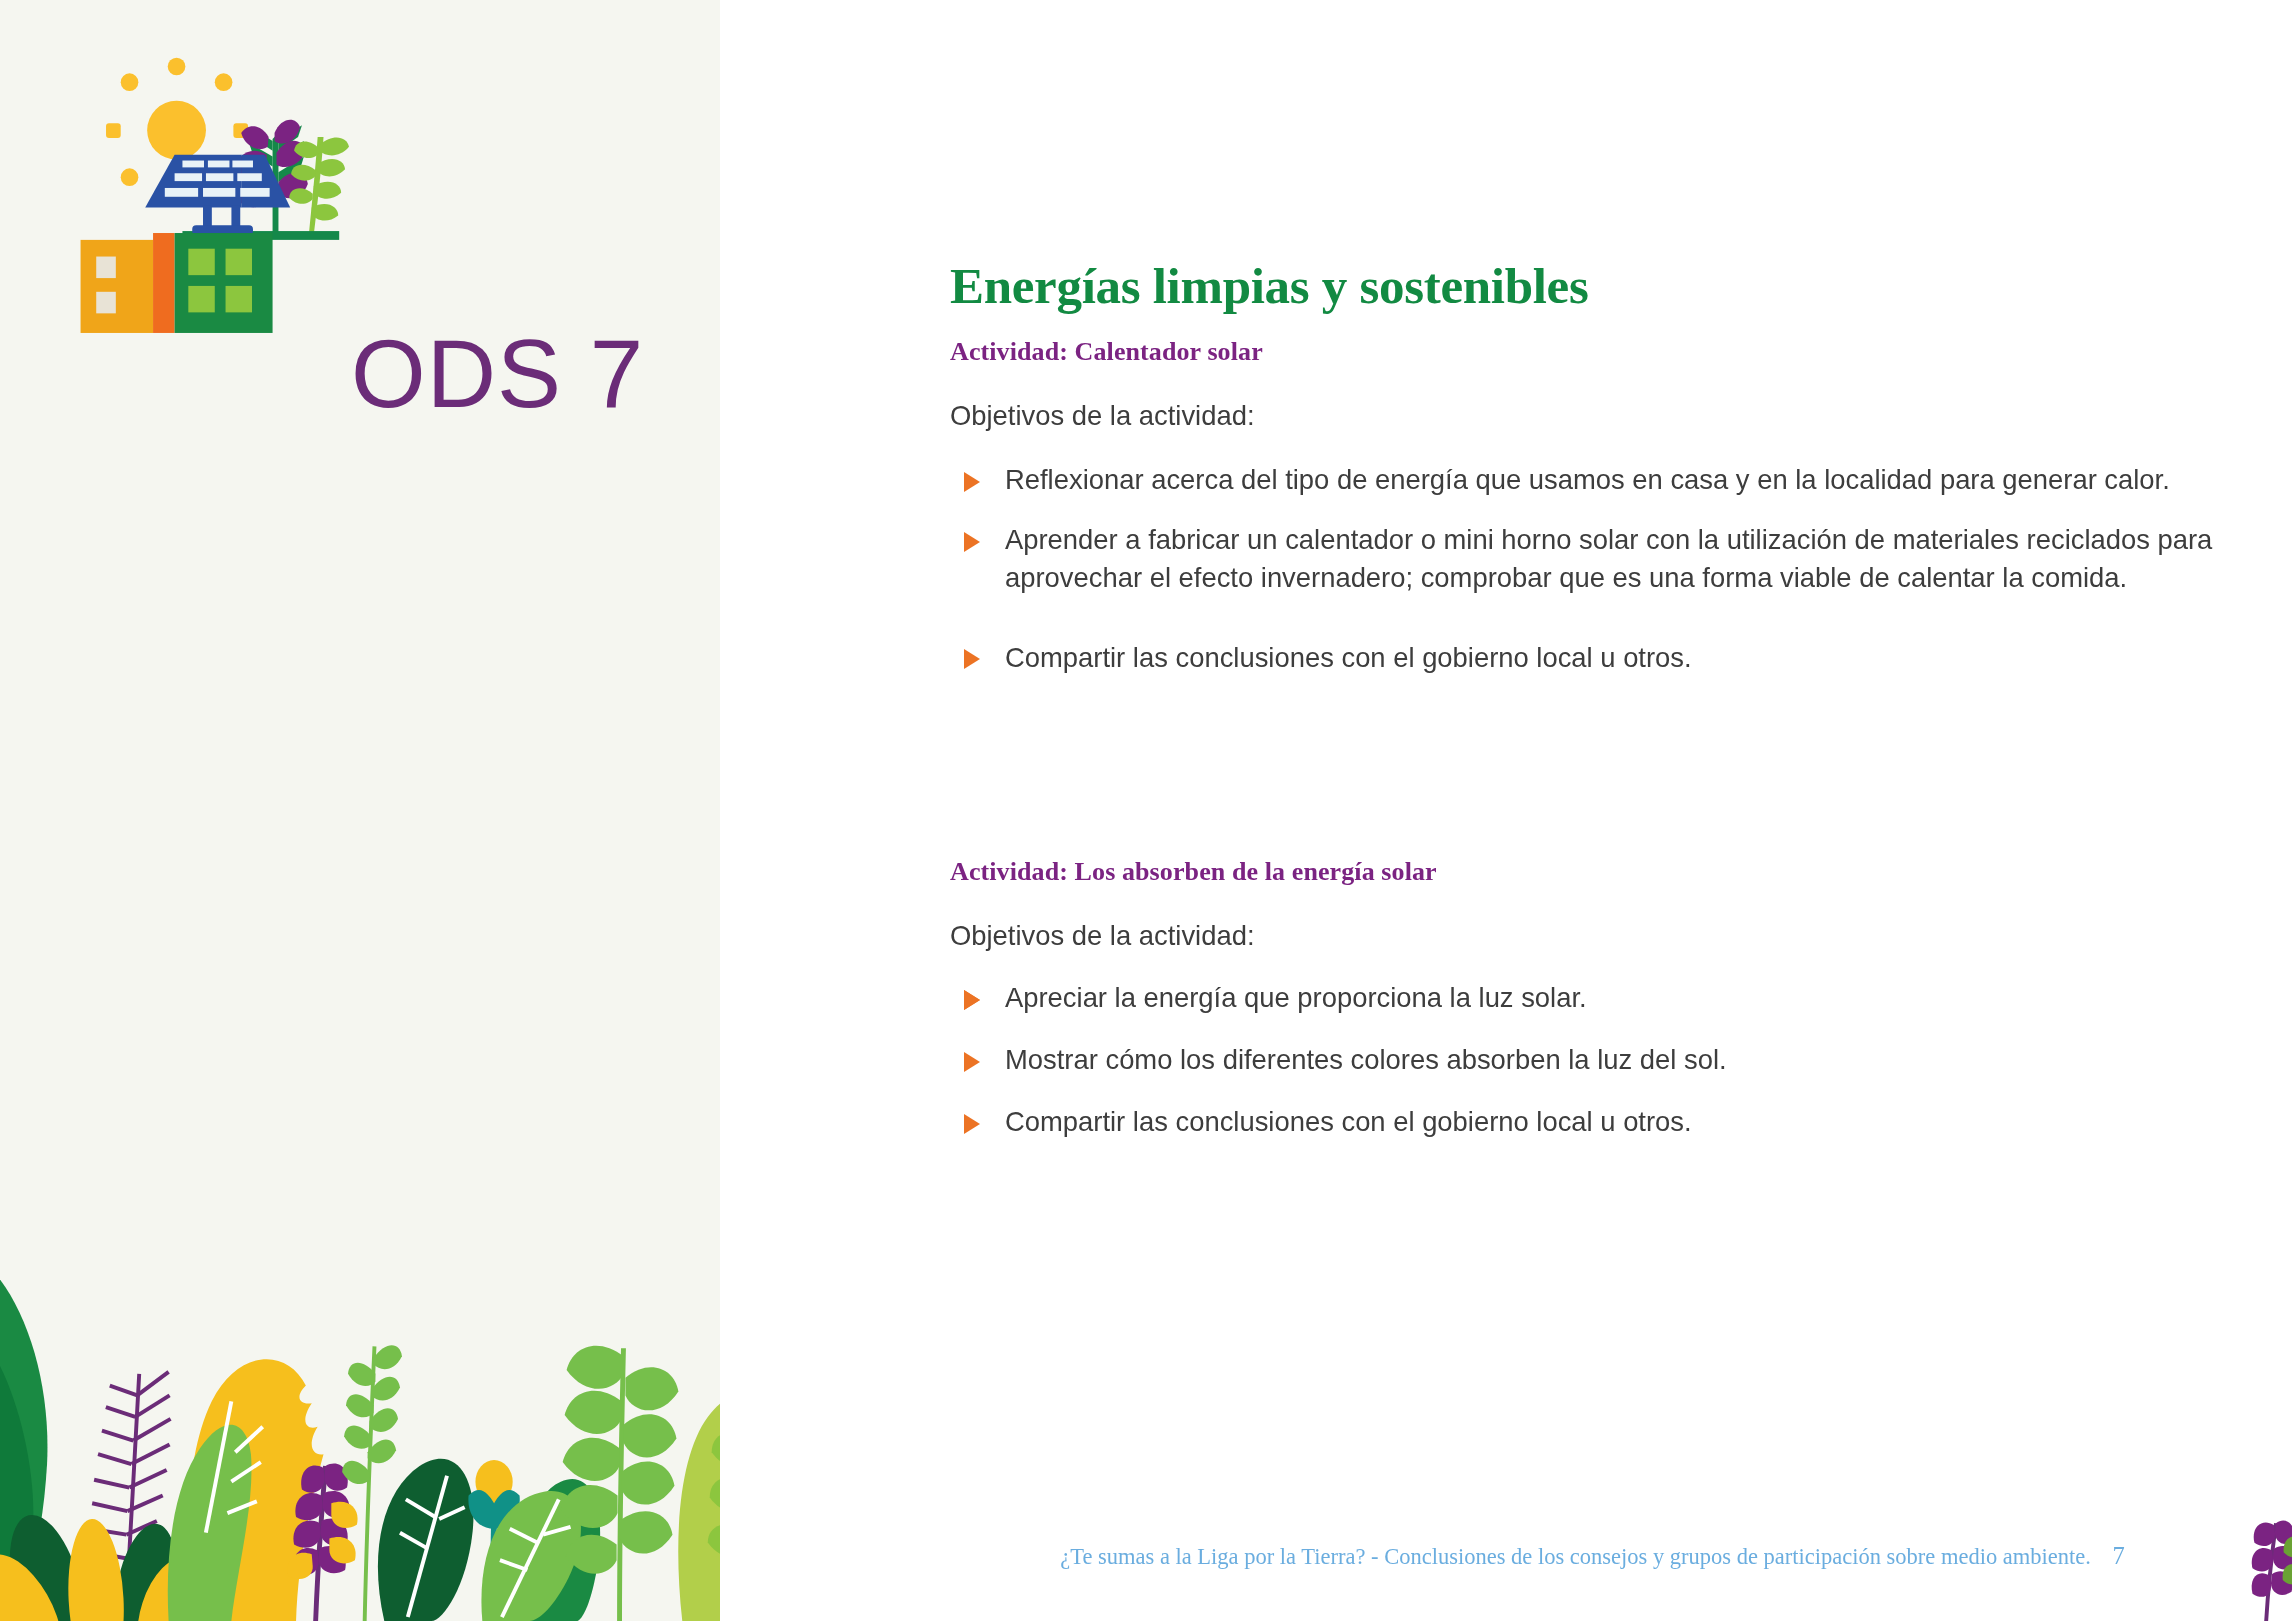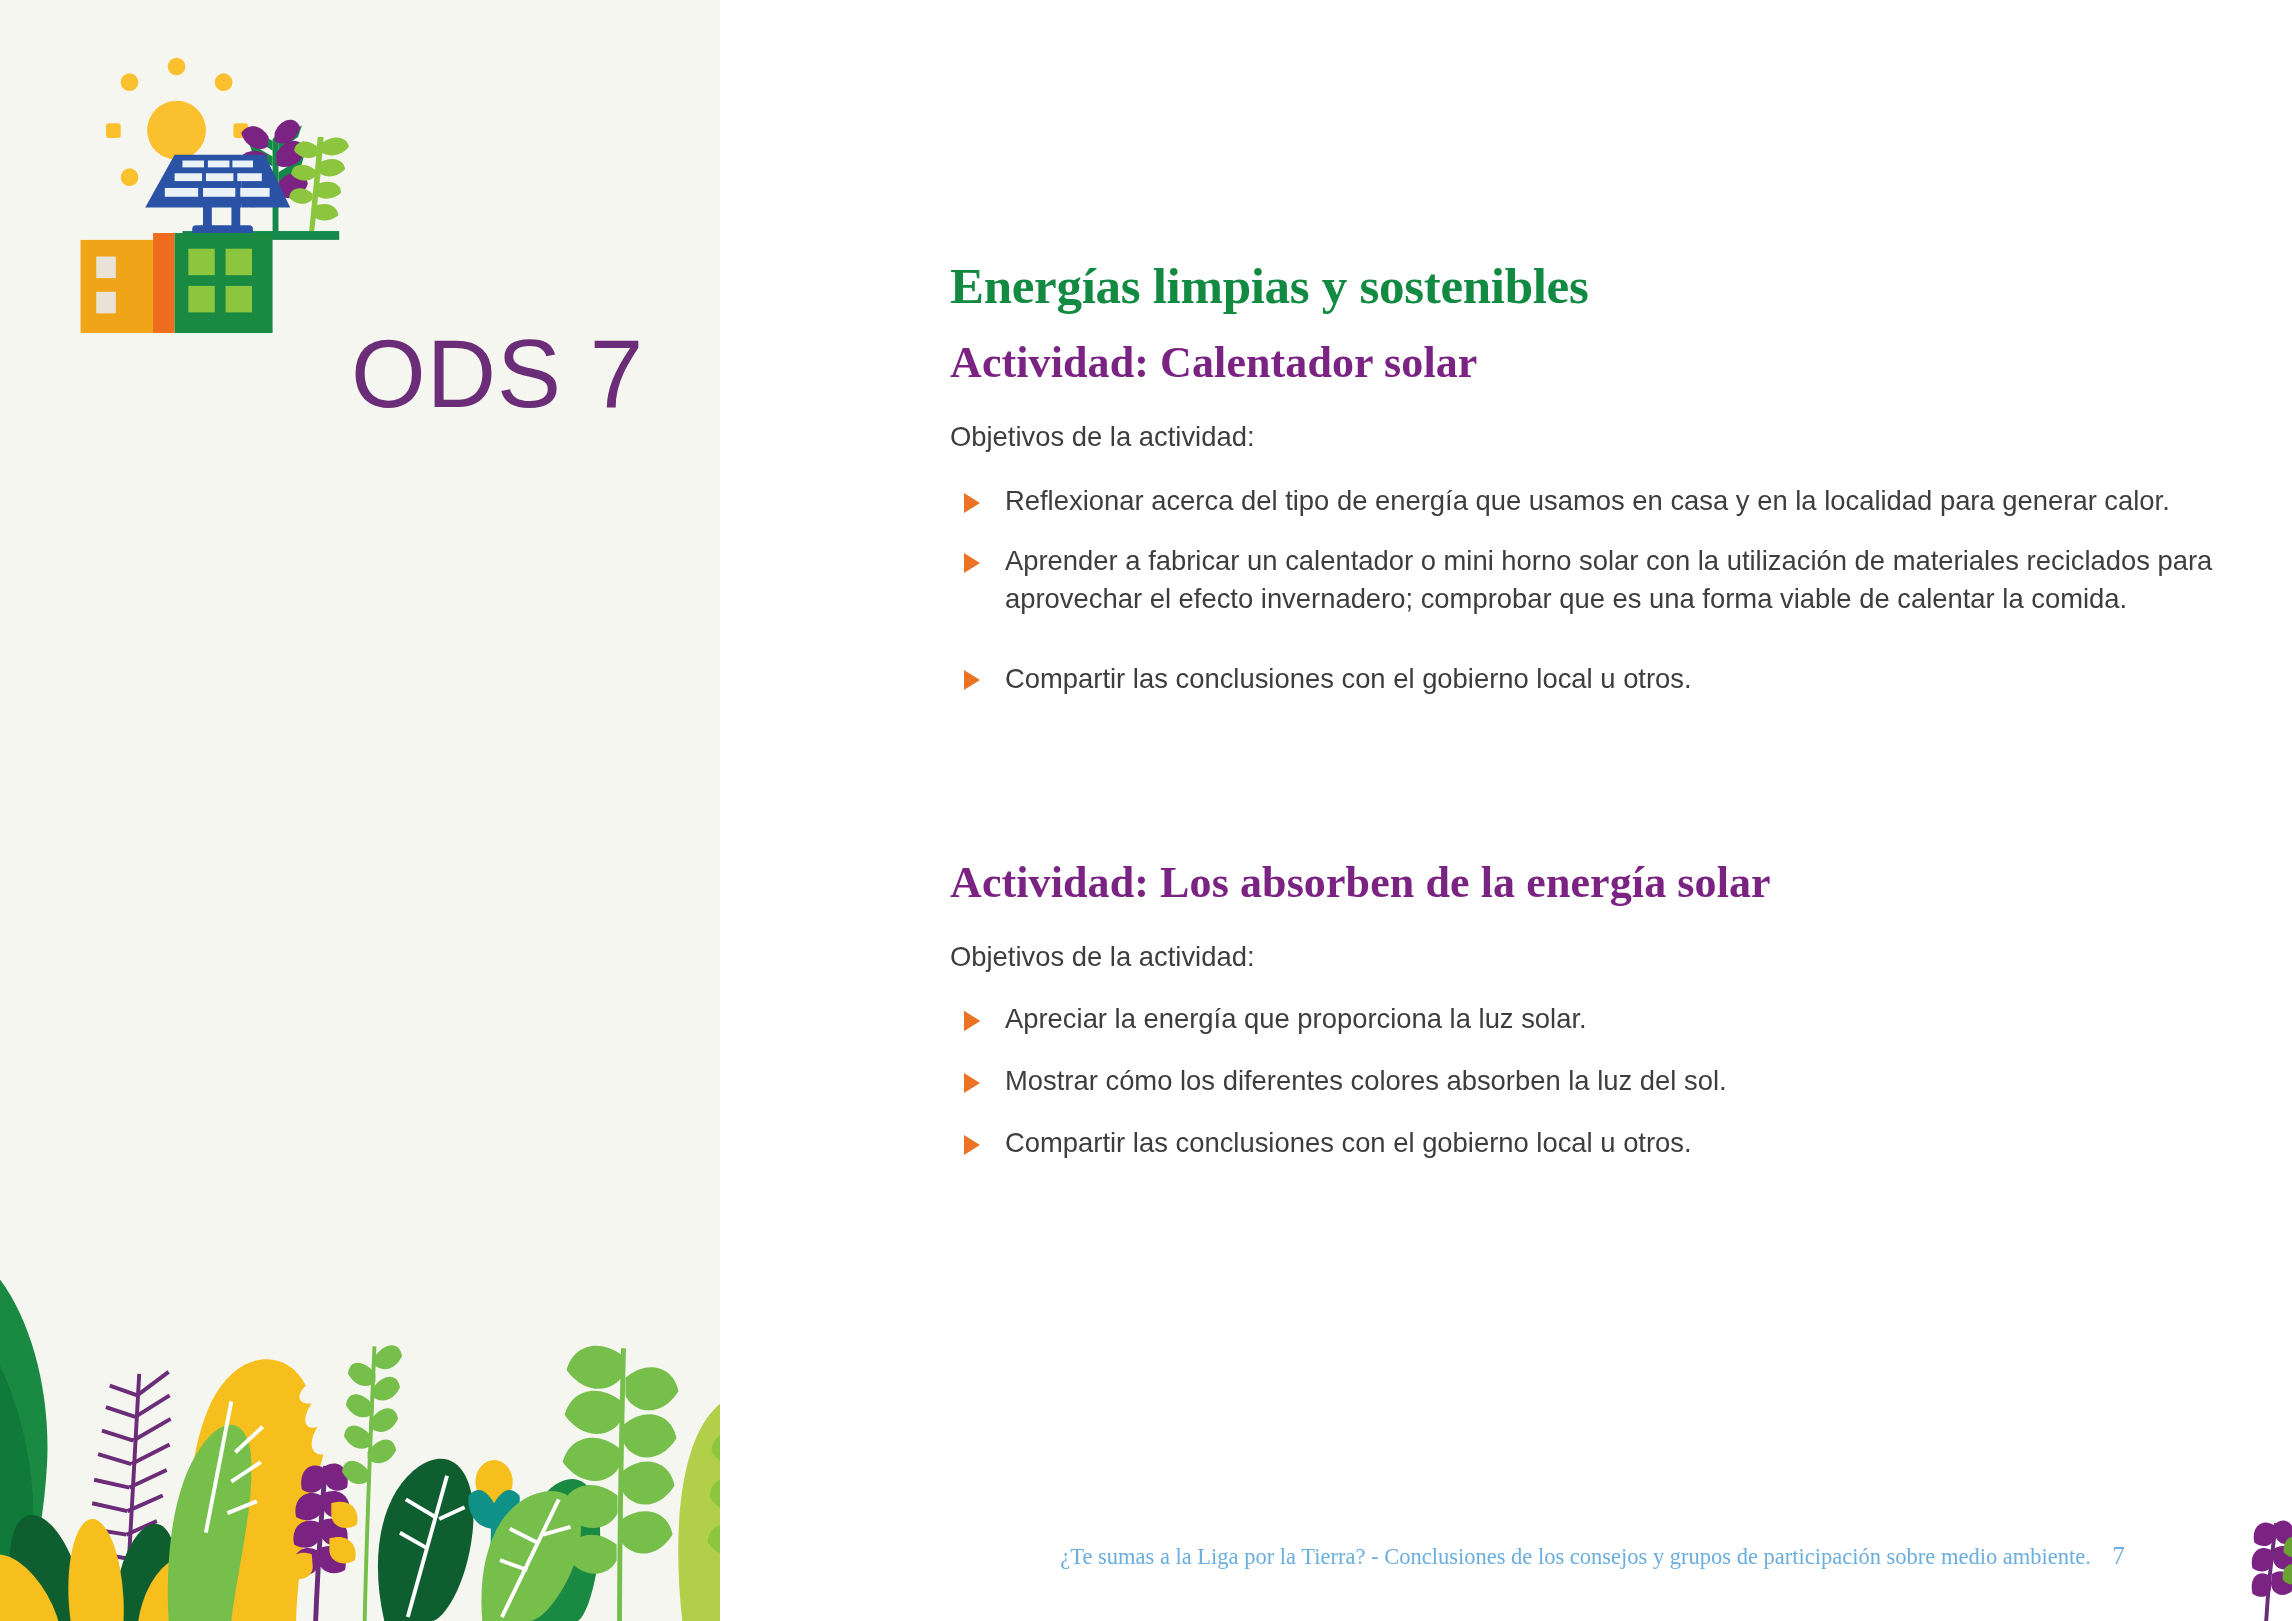--- a/index.html
+++ b/index.html
@@ -81,21 +81,21 @@
     position: absolute;
     left: 106px;
     width: 1304px;
   }
 
   #section-1 { top: 337px; }
   #section-2 { top: 857px; }
 
   .activity-heading {
     font-family: "Liberation Serif", serif;
-    font-size: 44px;
+    font-size: 26px;
     font-weight: 700;
     color: #7b2382;
     margin: 0 0 33px 0;
     letter-spacing: 0.1px;
   }
 
   .objectives-label {
     font-family: "Liberation Sans", sans-serif;
     font-size: 27.4px;
     font-weight: 400;

